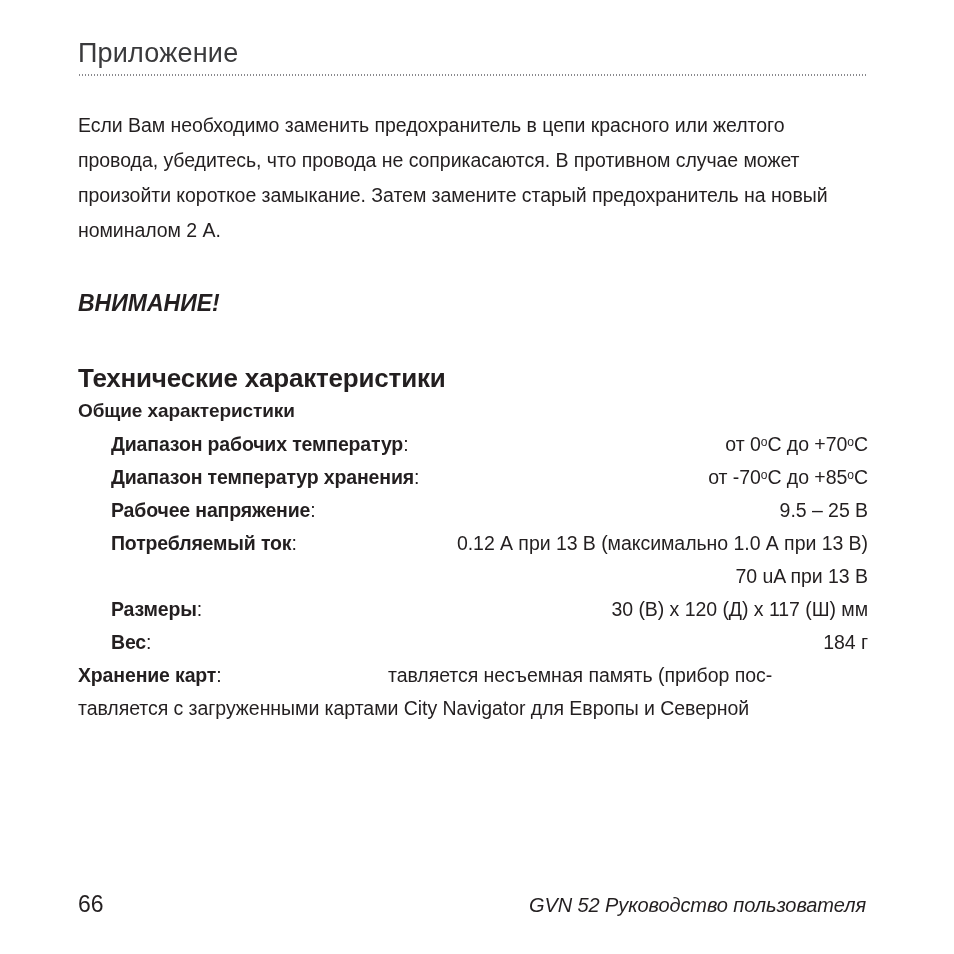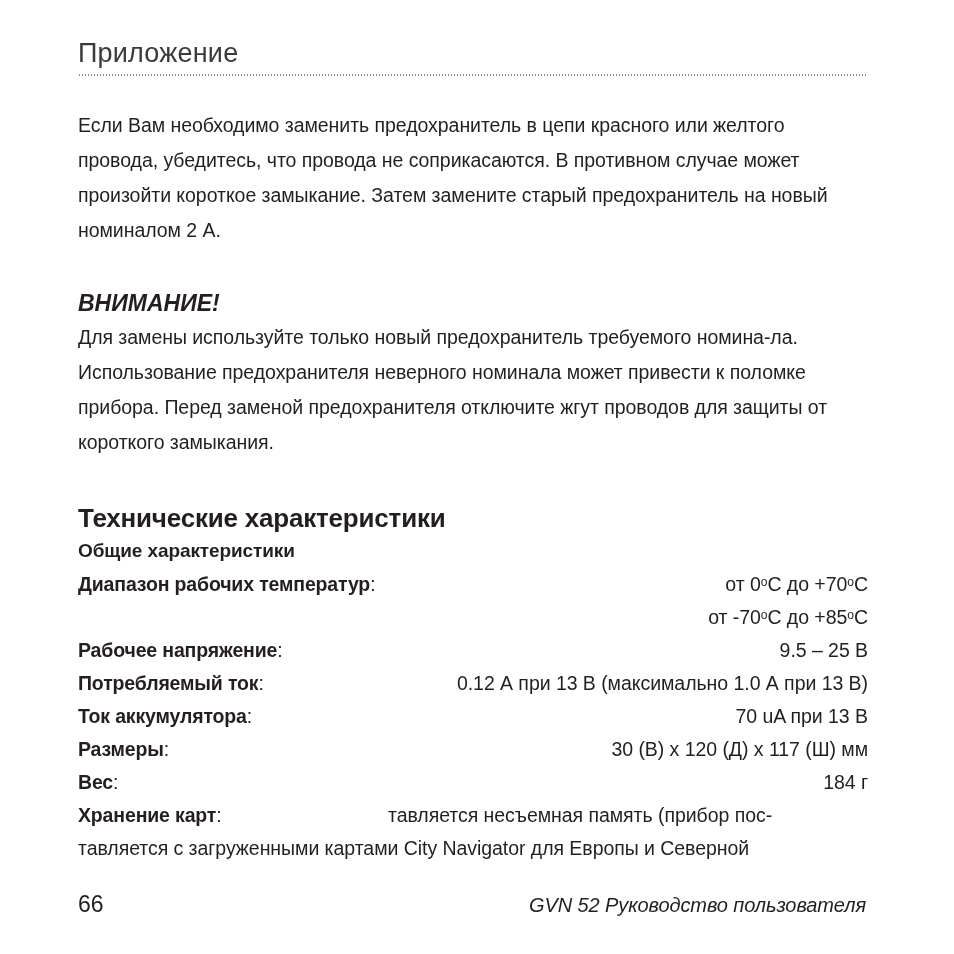--- a/index.html
+++ b/index.html
@@ -106,21 +106,21 @@
   }
   .spec-colon { font-weight: 400; }
   .spec-value {
     font-weight: 400;
     letter-spacing: -0.05px;
   }
   
   .spec-row .spec-value { margin-left: auto; }
 
   
-  .spec-row .label-box { flex: 0 0 auto; }
+  .spec-row .label-box { flex: 0 0 auto; margin-left: 33px; }
   .spec-row.tab-310 .label-box { min-width: 310px; }
   .spec-row.tab-362 .label-box { min-width: 385px; }
 
   .spec-wrap-row {
     font-size: 19.5px;
     line-height: 33px;
     letter-spacing: -0.05px;
   }
 
   .card-storage {
@@ -175,52 +175,51 @@
   <div class="content">
 
     <div class="block-fuse">
       <p class="body-text">Если Вам необходимо заменить предохранитель в цепи красного или желтого провода, убедитесь, что провода не соприкасаются. В противном случае может произойти короткое замыкание. Затем замените старый предохранитель на новый номиналом 2 А.</p>
     </div>
 
     <div class="gap-after-fuse"></div>
 
     <div>
       <h2 class="alert-head">ВНИМАНИЕ!</h2>
-      <p class="body-text">Для замены используйте только новый предохранитель требуемого номина-ла. Использование предохранителя неверного номинала может привести к поломке прибора. Перед заменой предохранителя отключите жгут проводов для защиты от короткого замыкания.</p>
     </div>
 
     <div class="gap-after-warning"></div>
 
     <div>
       <h2 class="section-head">Технические характеристики</h2>
       <h3 class="sub-head">Общие характеристики</h3>
 
       <div class="spec-list">
 
         <div class="spec-row tab-362">
           <span class="label-box"><span class="spec-label">Диапазон рабочих температур</span><span class="spec-colon">:</span></span>
           <span class="spec-value"><span>от 0</span><sup class="deg">o</sup><span>C до +70</span><sup class="deg">o</sup><span>C</span></span>
         </div>
 
         <div class="spec-row tab-362">
+          <span class="label-box"><span class="spec-label">Диапазон температур хранения</span><span class="spec-colon">:</span></span>
           <span class="spec-value"><span>от -70</span><sup class="deg">o</sup><span>C до +85</span><sup class="deg">o</sup><span>C</span></span>
         </div>
 
         <div class="spec-row tab-310">
           <span class="label-box"><span class="spec-label">Рабочее напряжение</span><span class="spec-colon">:</span></span>
           <span class="spec-value">9.5 – 25 В</span>
         </div>
 
         <div class="spec-row tab-310">
           <span class="label-box"><span class="spec-label">Потребляемый ток</span><span class="spec-colon">:</span></span>
           <span class="spec-value">0.12 А при 13 В (максимально 1.0 А при 13 В)</span>
         </div>
 
         <div class="spec-row tab-310">
-          <span class="label-box"><span class="spec-label">Ток аккумулятора</span><span class="spec-colon">:</span></span>
           <span class="spec-value">70 uA при 13 В</span>
         </div>
 
         <div class="spec-row tab-310">
           <span class="label-box"><span class="spec-label">Размеры</span><span class="spec-colon">:</span></span>
           <span class="spec-value">30 (В) x 120 (Д) x 117 (Ш) мм</span>
         </div>
 
         <div class="spec-row tab-310">
           <span class="label-box"><span class="spec-label">Вес</span><span class="spec-colon">:</span></span>

